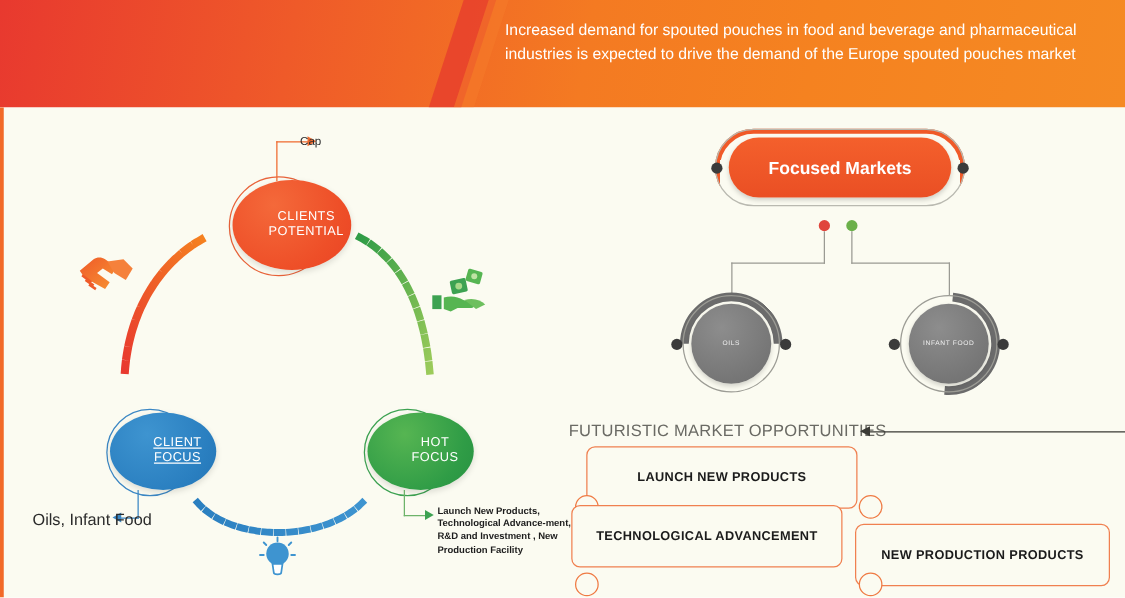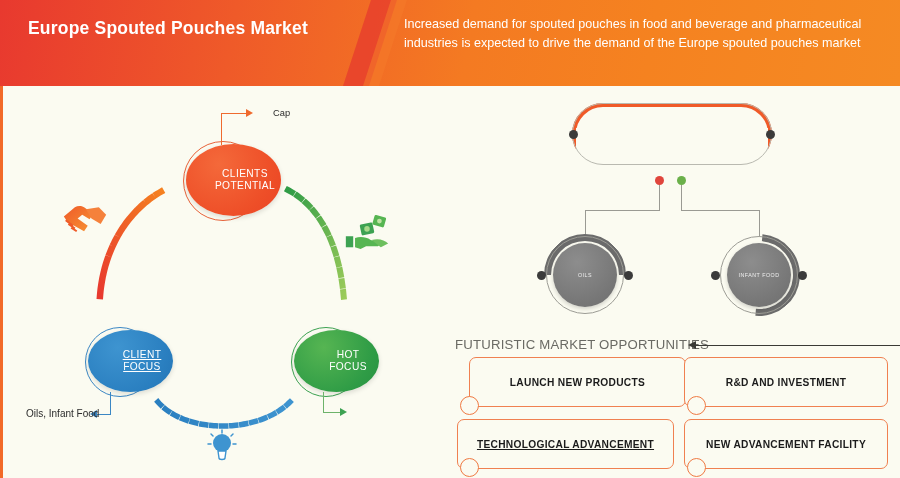--- a/index.html
+++ b/index.html
@@ -65,28 +65,28 @@
 
   .c-hot{left:294px;top:330px;width:62px;height:62px;
     background:radial-gradient(circle at 35% 28%,#56b552,#2f9c46 68%,#279141);}
   .r-hot{left:291px;top:327px;width:68px;height:68px;border-color:#3da252;}
 
   
   .cap-line{position:absolute;left:221px;top:113px;width:1.2px;height:32px;background:#ef6a2e;}
   .cap-line-h{position:absolute;left:221px;top:113px;width:27px;height:1.2px;background:#ef6a2e;}
   .cap-arrow{position:absolute;left:246px;top:109px;width:0;height:0;
     border-top:4px solid transparent;border-bottom:4px solid transparent;border-left:7px solid #ef6a2e;}
-  .cap-label{position:absolute;left:273px;top:108px;font-size:9.3px;color:#2b2b2b;}
+  .cap-label{position:absolute;left:240px;top:108px;font-size:9.3px;color:#2b2b2b;}
 
   
   .of-line-v{position:absolute;left:110px;top:392px;width:1.2px;height:23px;background:#3b87c4;}
   .of-line-h{position:absolute;left:96px;top:414px;width:15px;height:1.2px;background:#3b87c4;}
   .of-arrow{position:absolute;left:90px;top:410px;width:0;height:0;
     border-top:4px solid transparent;border-bottom:4px solid transparent;border-right:7px solid #3b87c4;}
-  .of-label{position:absolute;left:26px;top:408px;font-size:10px;color:#2b2b2b;white-space:nowrap;}
+  .of-label{position:absolute;left:26px;top:408px;font-size:13px;color:#2b2b2b;white-space:nowrap;}
 
   
   .hb-line-v{position:absolute;left:323px;top:392px;width:1.2px;height:21px;background:#6db36a;}
   .hb-line-h{position:absolute;left:323px;top:412px;width:19px;height:1.2px;background:#6db36a;}
   .hb-arrow{position:absolute;left:340px;top:408px;width:0;height:0;
     border-top:4px solid transparent;border-bottom:4px solid transparent;border-left:7px solid #3da252;}
   .hb-label{position:absolute;left:350px;top:404px;width:110px;font-size:7.6px;
     line-height:10.2px;color:#1d1d1d;font-weight:bold;}
 
   
@@ -164,39 +164,38 @@
     position:absolute;border:1.3px solid #f08050;border-radius:7px;
     background:#fbfbf1;display:flex;align-items:center;justify-content:center;
     font-size:10.2px;font-weight:bold;color:#1b1b1b;letter-spacing:.3px;text-align:center;
   }
   .opt-knob{
     position:absolute;width:17px;height:17px;border-radius:50%;
     border:1.6px solid #ef7a43;background:#fbfbf1;
   }
   .ob1{left:469px;top:357px;width:215px;height:48px;}
   .ob2{left:684px;top:357px;width:202px;height:48px;}
-  .ob3{left:457px;top:419px;width:215px;height:48px;text-decoration:underline;}
+  .ob3{left:457px;top:404px;width:215px;height:48px;}
   .ob4{left:684px;top:419px;width:202px;height:48px;}
   .ok1{left:460px;top:396px;}
   .ok2{left:687px;top:396px;}
   .ok3{left:460px;top:458px;}
   .ok4{left:687px;top:458px;}
 
   
   .svg-layer{position:absolute;left:0;top:0;width:900px;height:478px;pointer-events:none;}
 </style>
 </head>
 <body>
 
 <div id="root">
 
   <div class="header">
     <div class="hdr-diag"></div>
     <div class="hdr-diag2"></div>
-    <div class="hdr-title">Europe Spouted Pouches Market</div>
     <div class="hdr-desc">Increased demand for spouted pouches in food and beverage and pharmaceutical industries is expected to drive the demand of the Europe spouted pouches market</div>
   </div>
 
   <div class="panel"></div>
 
   <svg class="svg-layer">
     <defs>
       <linearGradient id="gOrange" x1="0" y1="1" x2="1" y2="0">
         <stop offset="0%" stop-color="#e8392f"></stop>
         <stop offset="100%" stop-color="#f58220"></stop>
@@ -268,24 +267,26 @@
   <div class="cap-label">Cap</div>
 
   <div class="of-line-v"></div>
   <div class="of-line-h"></div>
   <div class="of-arrow"></div>
   <div class="of-label">Oils, Infant Food</div>
 
   <div class="hb-line-v"></div>
   <div class="hb-line-h"></div>
   <div class="hb-arrow"></div>
+  <div class="hb-label">Launch New Products, Technological Advance-ment, R&amp;D and Investment , New Production Facility</div>
 
   <div class="fm-outer"></div>
   <div class="fm-outer-mask"></div>
   <div class="fm-outline-thin"></div>
+  <div class="fm-pill">Focused Markets</div>
   <div class="fm-dot l"></div>
   <div class="fm-dot r"></div>
 
   <div class="br-dot red"></div>
   <div class="br-dot green"></div>
   <div class="ln ln-v1"></div>
   <div class="ln ln-h1"></div>
   <div class="ln ln-v2"></div>
   <div class="ln ln-v3"></div>
   <div class="ln ln-h2"></div>
@@ -307,22 +308,21 @@
     <div class="gc-sdot r"></div>
   </div>
 
   <div class="fut-title">FUTURISTIC MARKET OPPORTUNITIES</div>
   <div class="fut-arrow-line"></div>
   <div class="fut-arrow-head"></div>
 
   <div class="opt-box ob1">LAUNCH NEW PRODUCTS</div>
   <div class="opt-knob ok1"></div>
 
-  <div class="opt-box ob2">R&amp;D AND INVESTMENT</div>
   <div class="opt-knob ok2"></div>
 
   <div class="opt-box ob3">TECHNOLOGICAL ADVANCEMENT</div>
   <div class="opt-knob ok3"></div>
 
-  <div class="opt-box ob4">NEW ADVANCEMENT FACILITY</div>
+  <div class="opt-box ob4">NEW PRODUCTION PRODUCTS</div>
   <div class="opt-knob ok4"></div>
 
 </div>
 
 </body></html>

